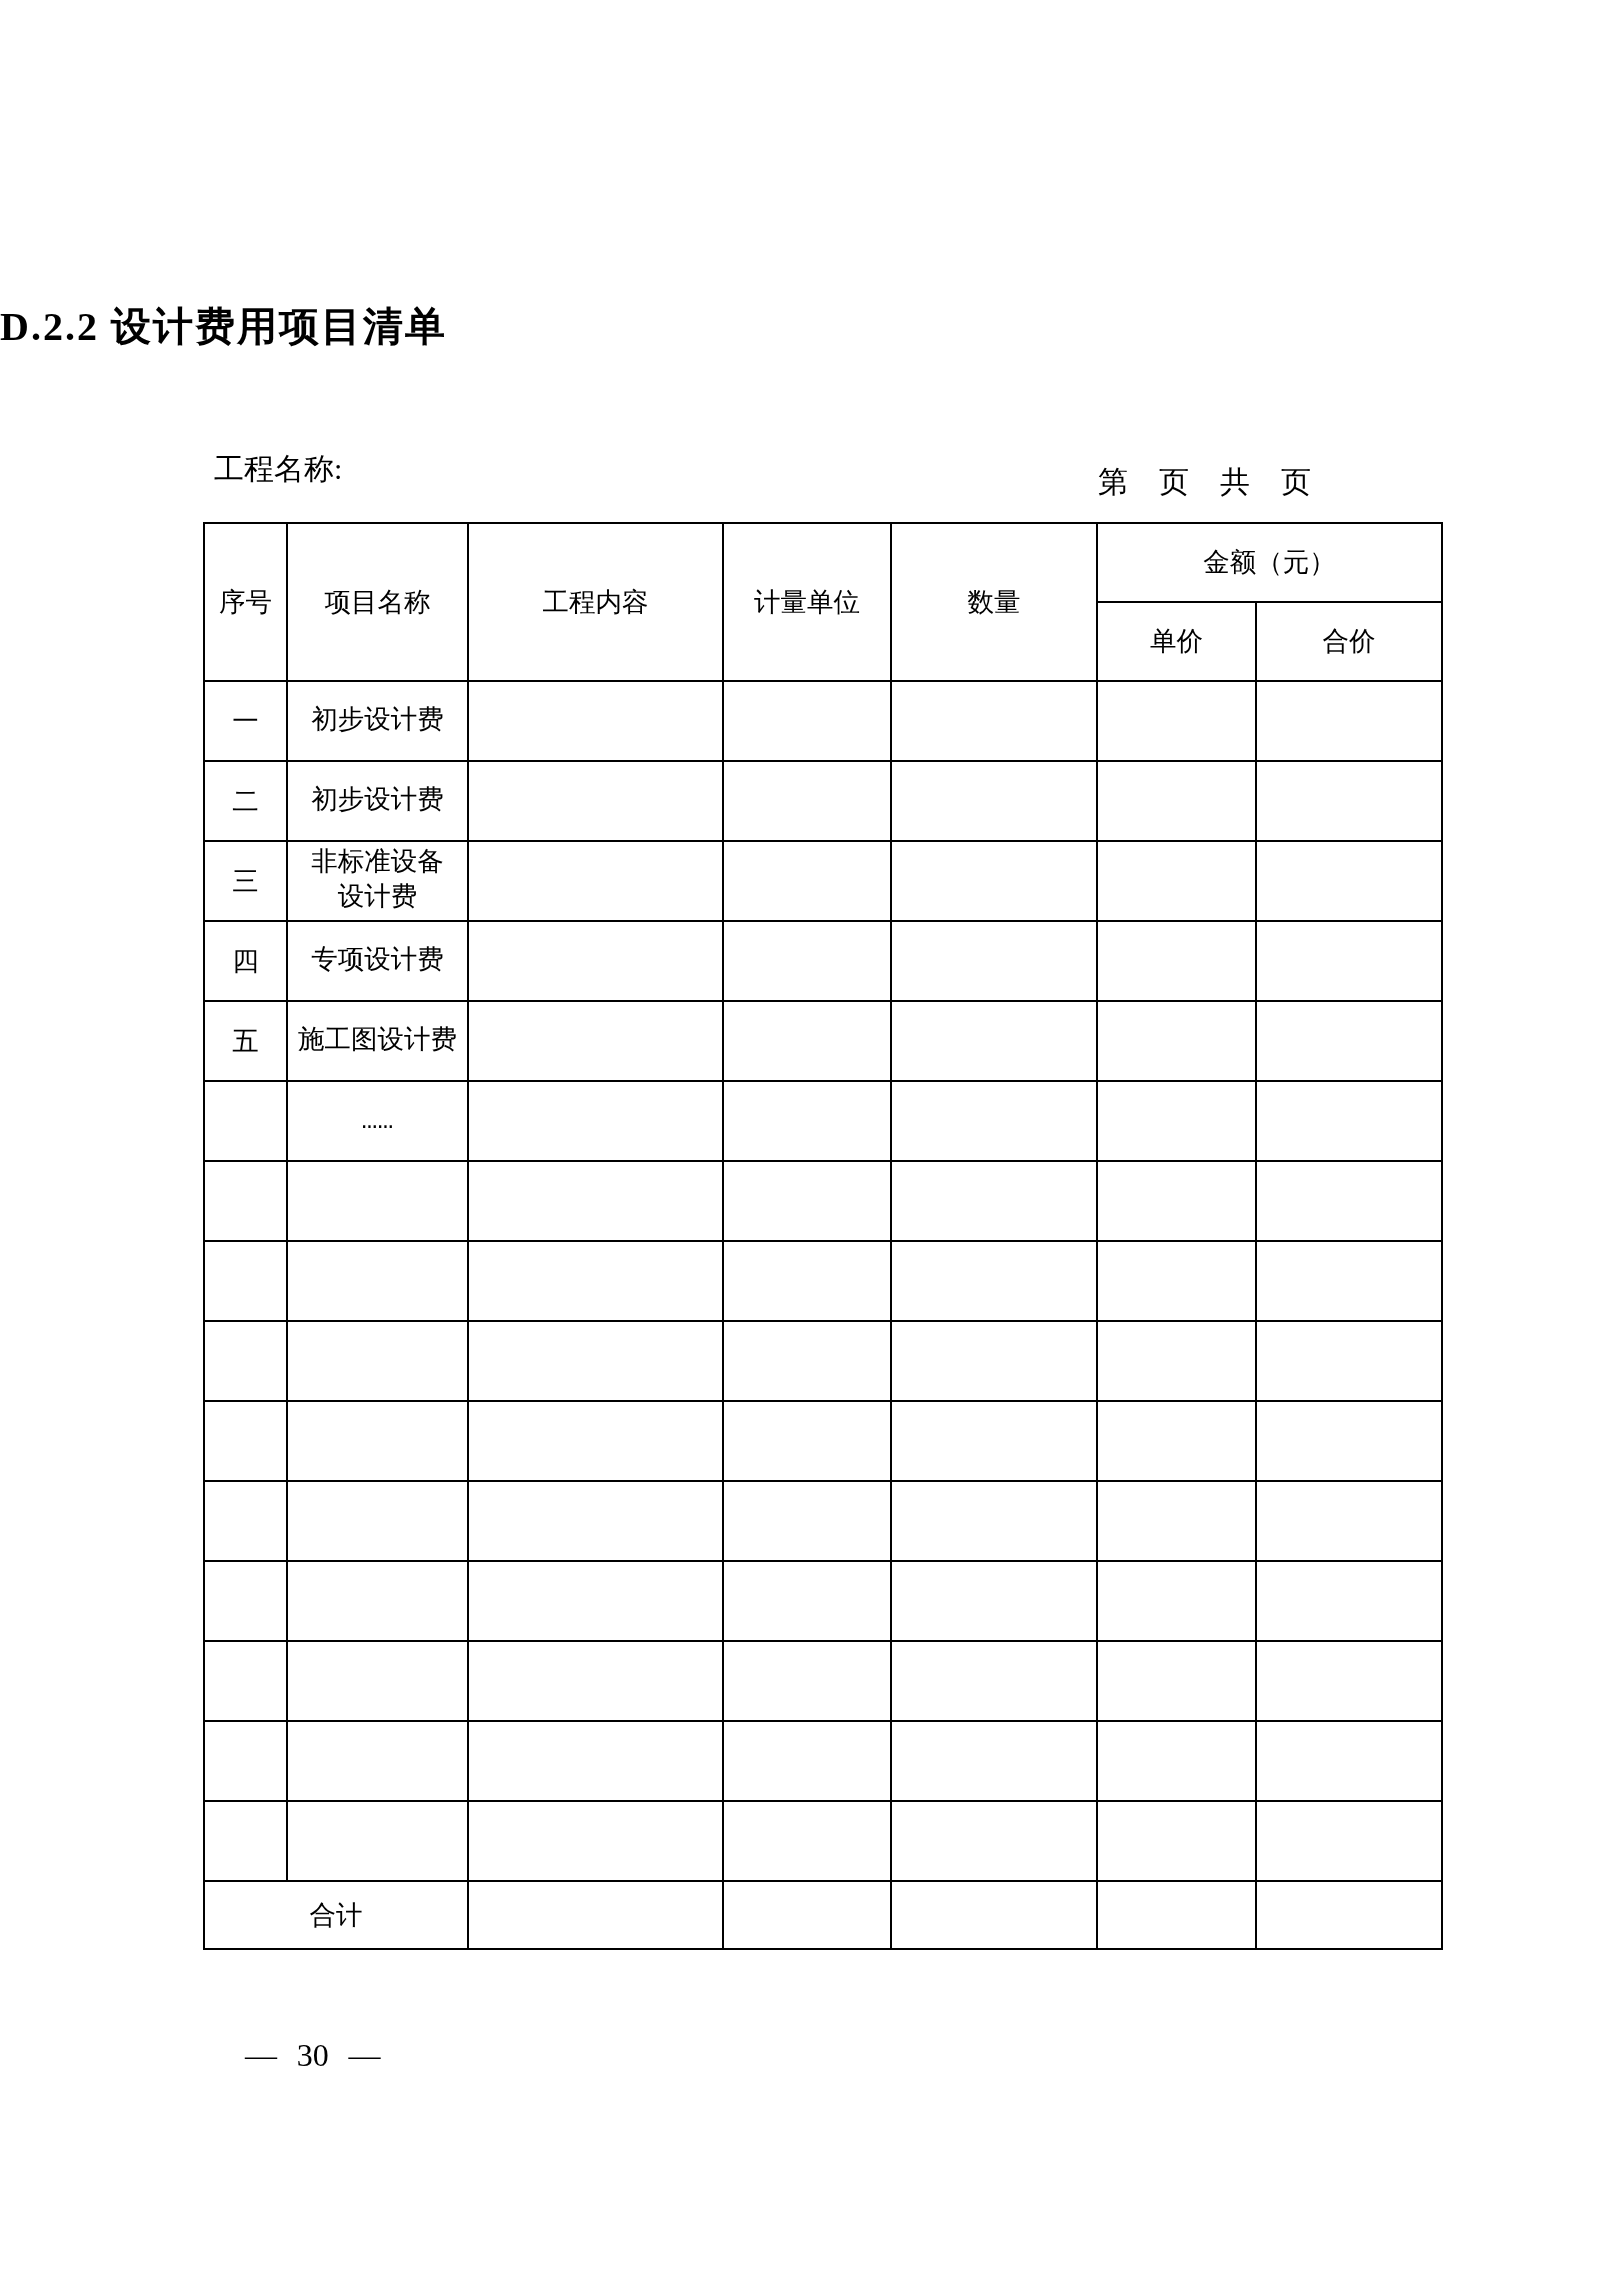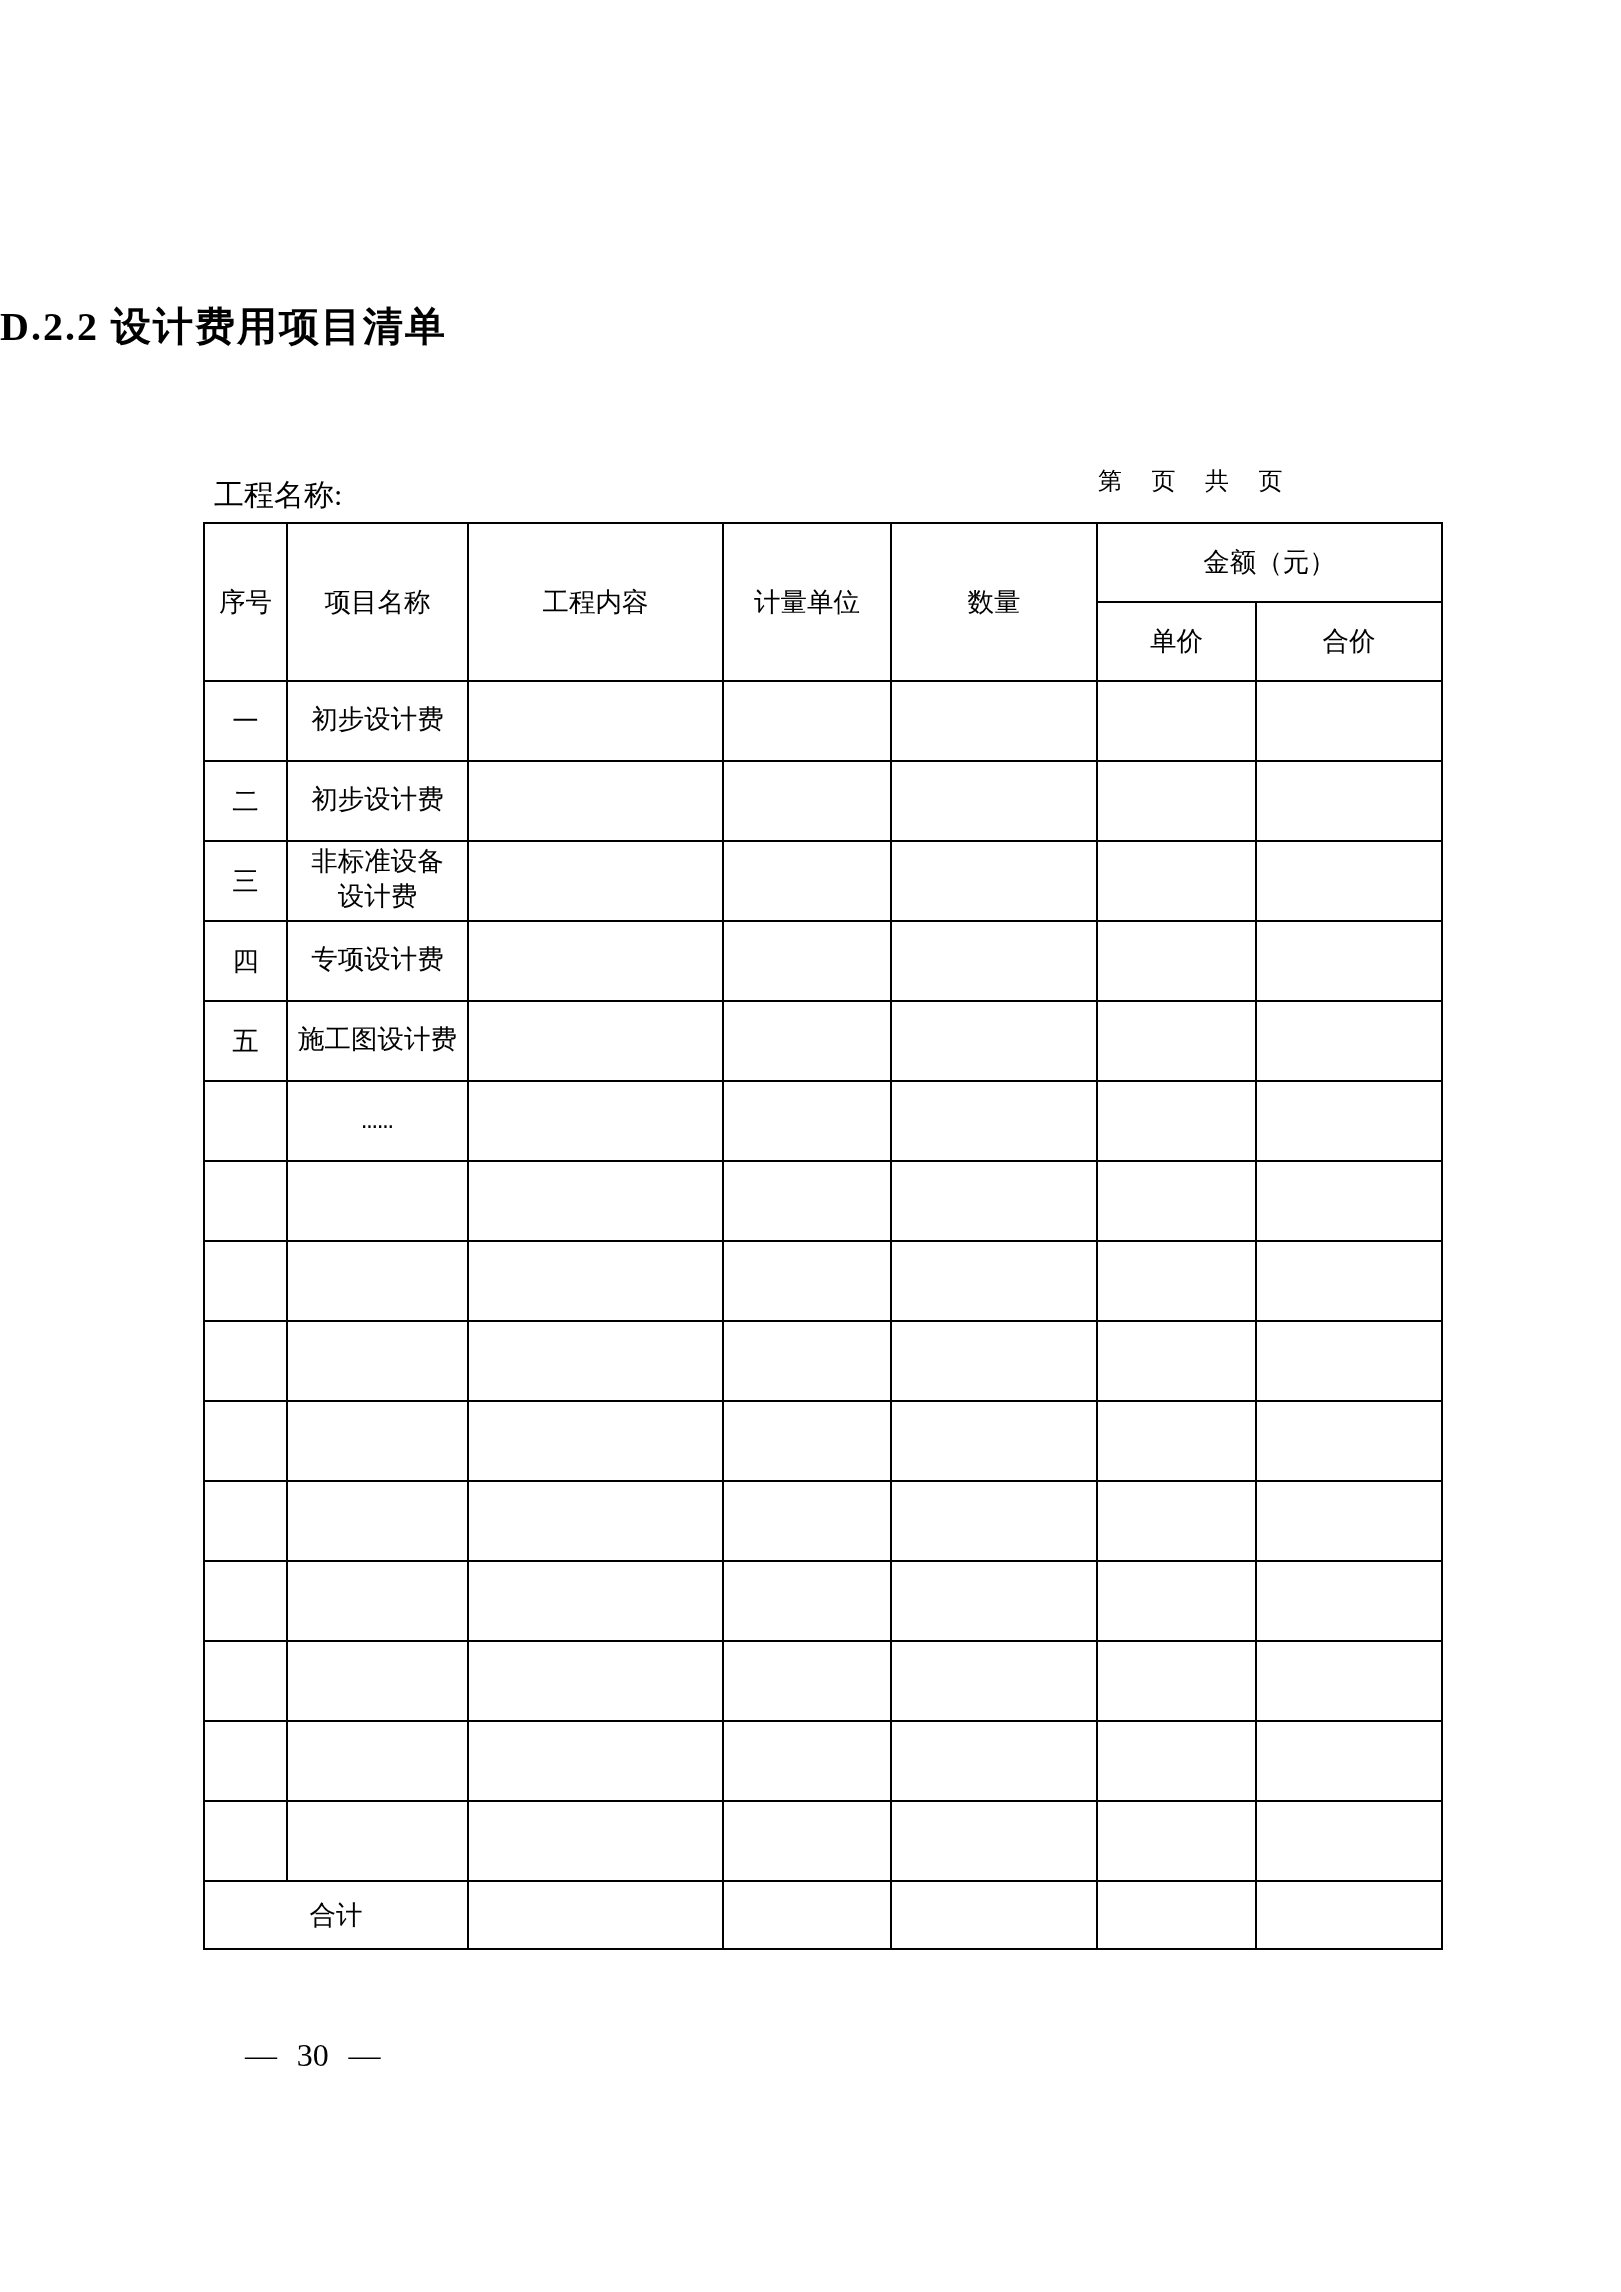--- a/index.html
+++ b/index.html
@@ -17,29 +17,29 @@
     top: 305px; left: 0; width: 100%;
     font-size: 40px;
     font-weight: bold;
     letter-spacing: 2px;
     line-height: 1.1;
     white-space: nowrap;
   }
 
   .meta-label {
     position: absolute;
-    top: 476px; left: 214px;
+    top: 450px; left: 214px;
     font-size: 30px;
     line-height: 37px;
     white-space: nowrap;
   }
   .page-info {
     position: absolute;
     top: 463px; left: 1098px;
-    font-size: 24px;
+    font-size: 30px;
     line-height: 37px;
     word-spacing: 23.5px;
     white-space: nowrap;
   }
 
   table.fee-table {
     position: absolute;
     left: 203px; top: 522px;
     width: 1238px;
     border-collapse: collapse;

